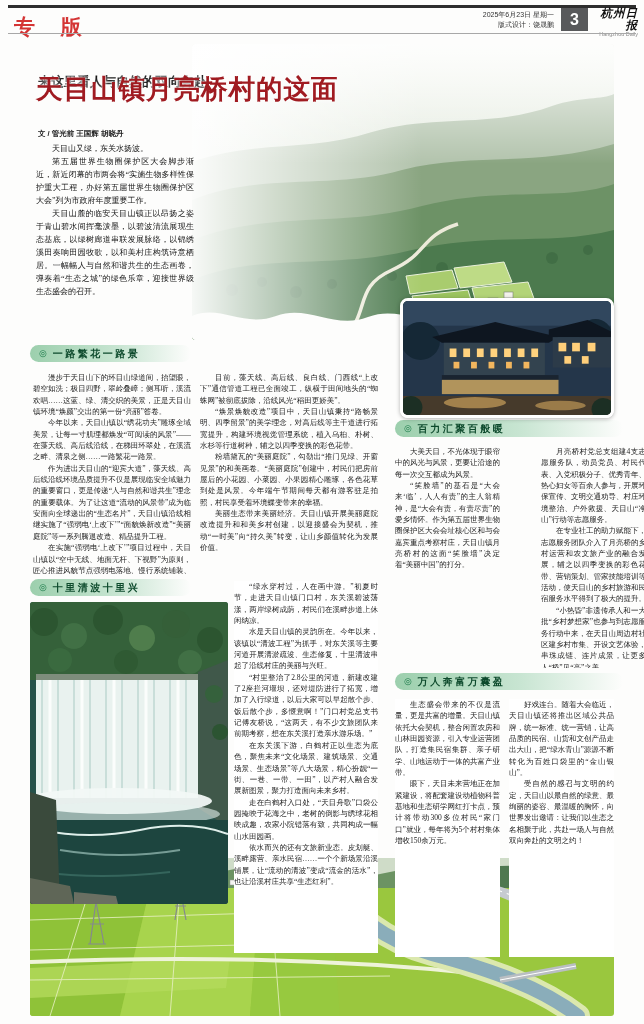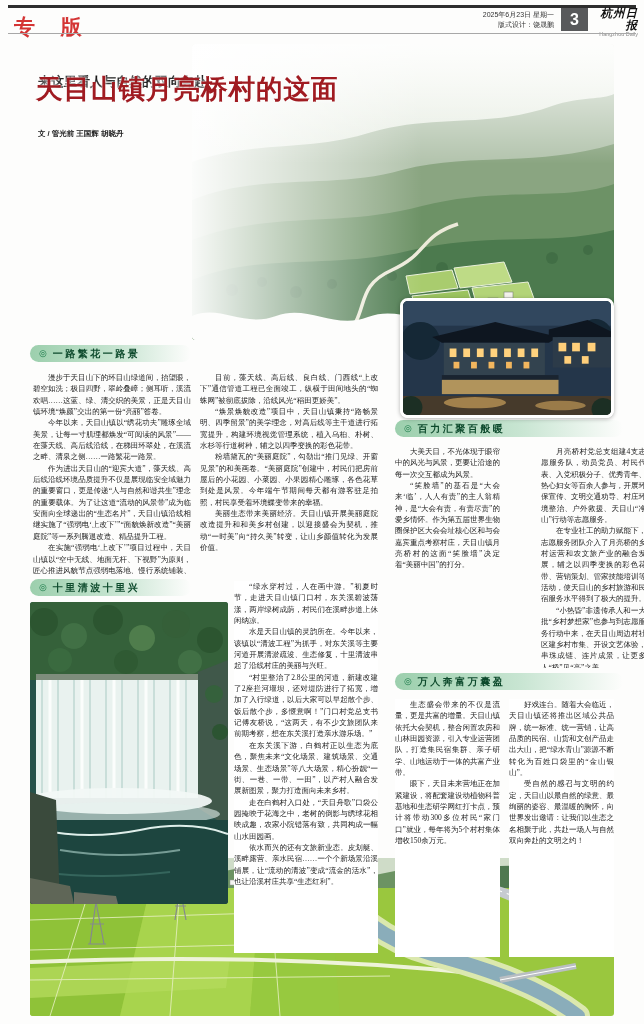--- a/index.html
+++ b/index.html
@@ -103,20 +103,25 @@
       <rect x="0" y="0" width="230" height="296" fill="url(#hzl)"></rect>
       <rect x="0" y="0" width="422" height="120" fill="url(#hzt)"></rect>
       <path d="M0,272 C28,260 52,284 84,272 C116,260 142,286 176,273 C210,260 238,288 272,274 C306,260 334,286 368,272 C392,262 408,280 422,270 L422,296 L0,296 Z" fill="#fdfdfc"></path>
     </svg>
   </div>
 
   <div class="abs kicker">来这里看人与自然的双向奔赴</div>
   <div class="abs title">天目山镇月亮桥村的这面</div>
   <div class="abs byline">文 / 管光前  王国辉  胡晓丹</div>
 
+  <div class="col intro" style="left:36px;top:142px;width:158px;height:197px;">
+      <p>天目山又绿，东关水扬波。</p>
+      <p>第五届世界生物圈保护区大会脚步渐近，新近闭幕的市两会将“实施生物多样性保护重大工程，办好第五届世界生物圈保护区大会”列为市政府年度重要工作。</p>
+      <p>天目山麓的临安天目山镇正以昂扬之姿于青山碧水间挥毫泼墨，以碧波清流展现生态基底，以绿树廊道串联发展脉络，以锦绣溪田奏响田园牧歌，以和美村庄构筑诗意栖居。一幅幅人与自然和谐共生的生态画卷，弹奏着“生态之城”的绿色乐章，迎接世界级生态盛会的召开。</p>
+    </div>
 
   <div class="photo nightframe" style="left:400px;top:298px;width:208px;height:114px;">
     <svg viewBox="0 0 214 120" preserveAspectRatio="none">
       <rect width="214" height="120" fill="#24364a"></rect>
       <rect width="214" height="26" fill="#31475e"></rect>
       <circle cx="18" cy="42" r="20" fill="#152836"></circle>
         <circle cx="198" cy="36" r="17" fill="#152836"></circle>
       <polygon points="30,38 95,22 160,38 150,44 40,44" fill="#0e1620"></polygon>
       <rect x="42" y="44" width="104" height="34" fill="#33434f"></rect>
       <g fill="#ffd27e">

